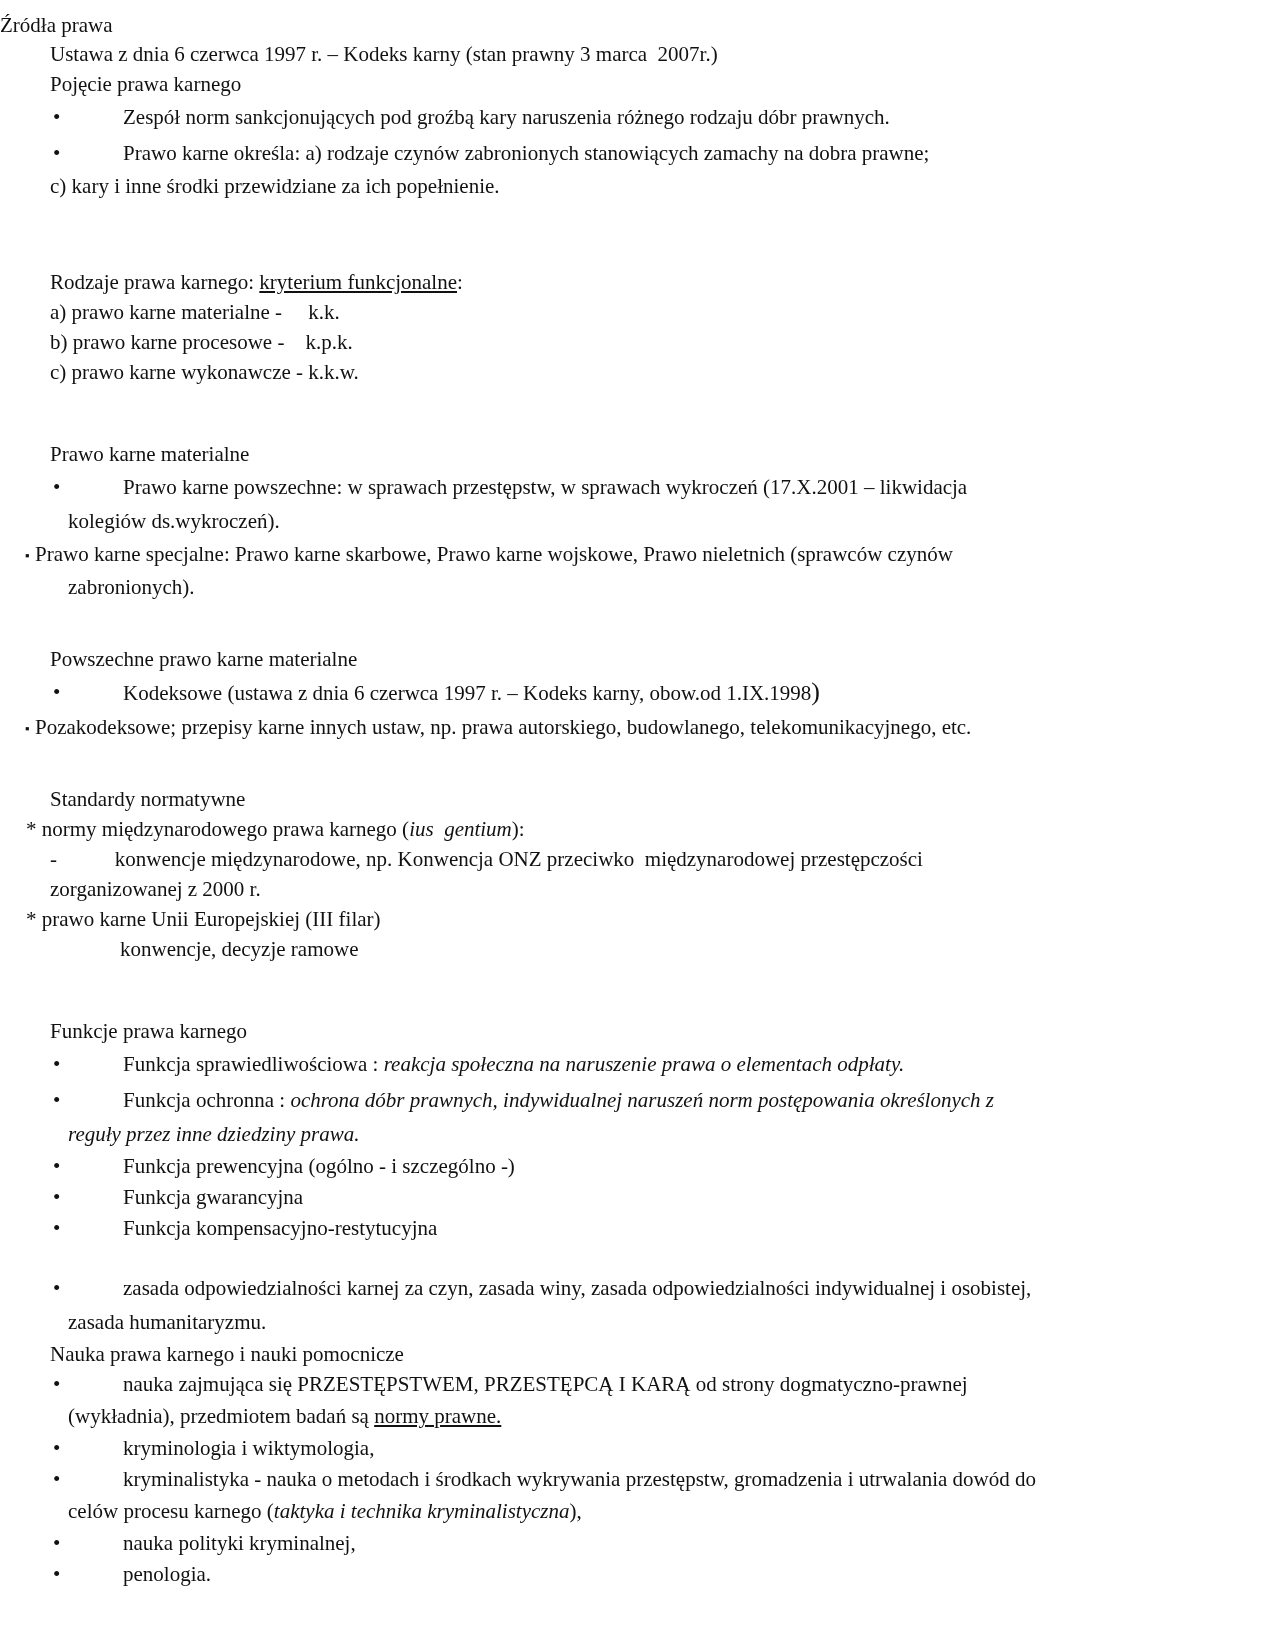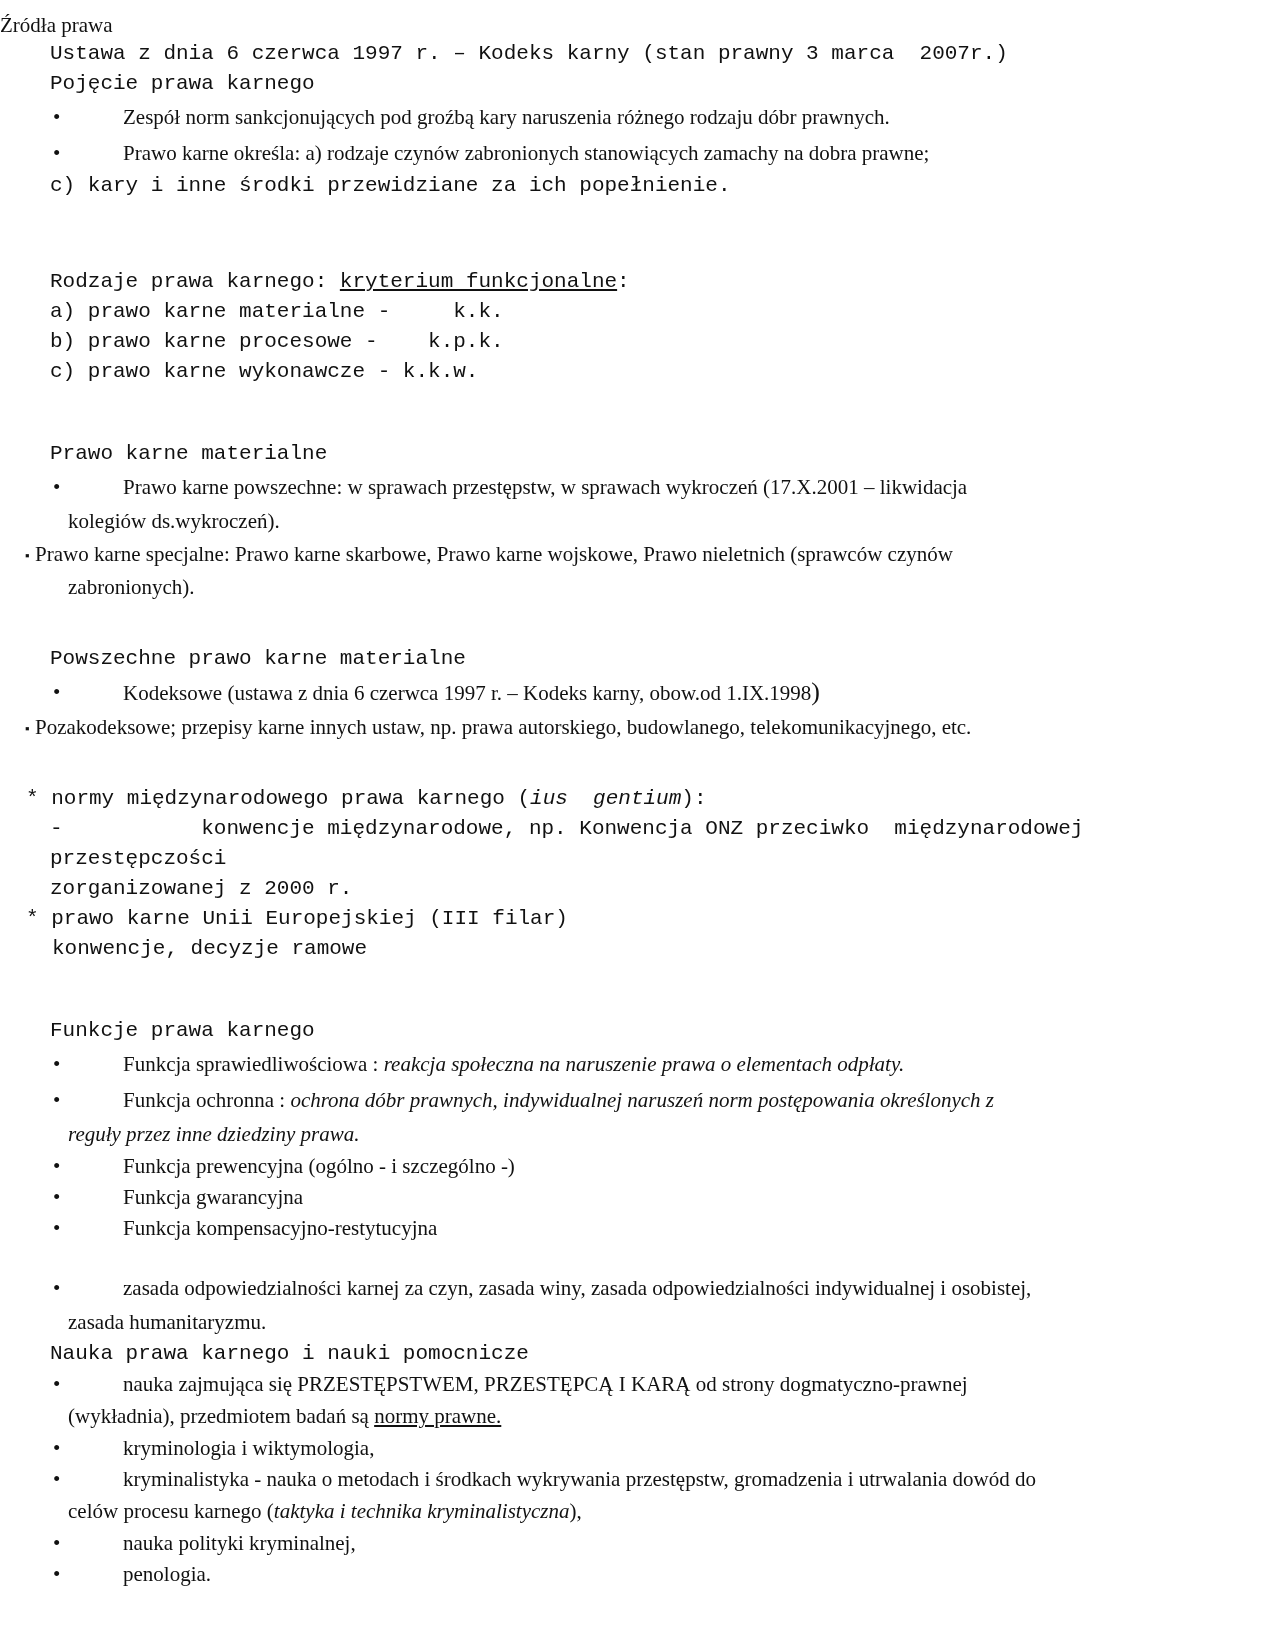--- a/index.html
+++ b/index.html
@@ -34,21 +34,21 @@
   
   .line {
     font-size: 21px;
     line-height: 30px;
     white-space: pre-wrap;
   }
 
   
   .m0  { margin-left: 50px; }      
   .m-ast { margin-left: 26px; }     
-  .m-sub { margin-left: 52px; }
+  .m-sub { margin-left: 120px; }
 
   
   .bullet-row {
     position: relative;
     margin-left: 50px;
     padding-left: 73px;
     font-size: 21px;
     line-height: 36px;
   }
   .bullet-row > .dot {
@@ -86,21 +86,21 @@
   }
 
   .it { font-style: italic; }
   .u  { text-decoration: underline; }
 
   .gap-s { height: 14px; }
   .gap-m { height: 26px; }
   .gap-l { height: 40px; }
   .gap-xl { height: 52px; }
 
-  .w-body { max-width: 1168px; font-family: Liberation Mono, monospace; }
+  .w-body { max-width: 1168px; }
   .w-wide { max-width: 1180px; }
 </style>
 </head>
 <body>
 
 <div class="page">
 
   <div class="doc-title">Źródła prawa</div>
 
   <div class="line m0 w-body">Ustawa z dnia 6 czerwca 1997 r. – Kodeks karny (stan prawny 3 marca  2007r.)</div>
@@ -152,20 +152,21 @@
     <span>Kodeksowe  (ustawa z dnia 6 czerwca 1997 r. – Kodeks karny, obow.od 1.IX.1998</span><span style="font-size:26px;">)</span>
   </div>
 
   <div class="sq-row w-wide">
     <span class="sq">▪</span>
     <span>Pozakodeksowe; przepisy karne innych ustaw, np. prawa autorskiego, budowlanego, telekomunikacyjnego, etc.</span>
   </div>
 
   <div class="gap-l"></div>
 
+  <div class="line m0 w-body">Standardy normatywne</div>
 
   <div class="line m-ast w-body"><span>* normy międzynarodowego prawa karnego (</span><span class="it">ius  gentium</span><span>):</span></div>
 
   <div class="line m0 w-body">-           konwencje międzynarodowe, np. Konwencja ONZ przeciwko  międzynarodowej przestępczości</div>
   <div class="line m0 w-body">zorganizowanej z 2000 r.</div>
 
   <div class="line m-ast w-body">* prawo karne Unii Europejskiej (III filar)</div>
   <div class="line m-sub w-body">konwencje, decyzje ramowe</div>
 
   <div class="gap-xl"></div>

